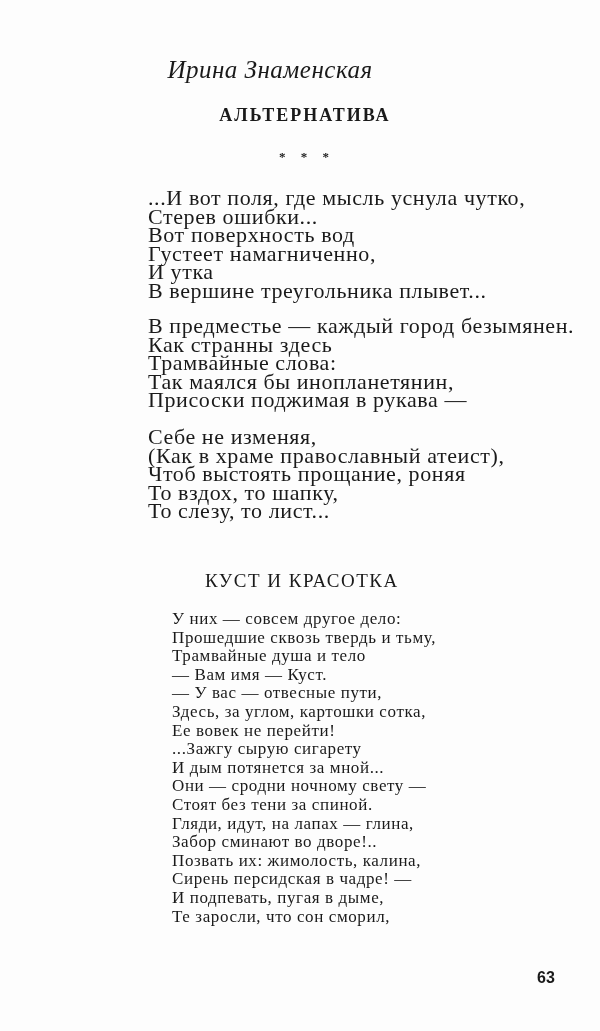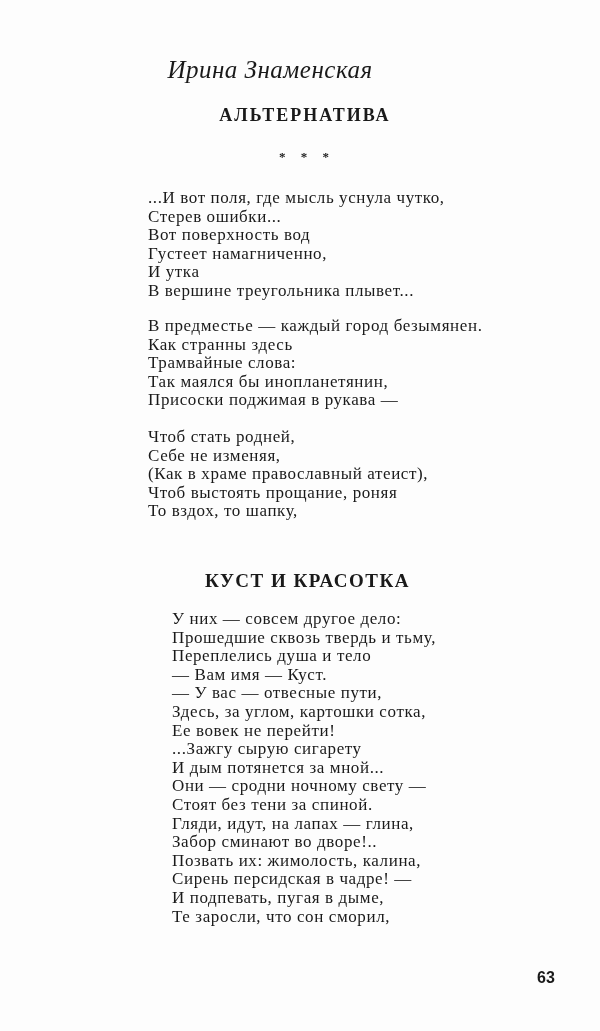--- a/index.html
+++ b/index.html
@@ -13,28 +13,28 @@
     font-style: italic; font-size: 25px; letter-spacing: 0.5px;
   }
   .title1 {
     position: absolute; top: 105px; left: 0; width: 610px; text-align: center;
     font-weight: bold; font-size: 18px; letter-spacing: 2px;
   }
   .stars {
     position: absolute; top: 149px; left: 0; width: 614px; text-align: center;
     font-size: 13px; letter-spacing: 6px; font-weight: bold;
   }
-  .stanza { position: absolute; left: 148px; font-size: 17px; line-height: 18.6px; letter-spacing: 0.6px; }
+  .stanza { position: absolute; left: 148px; font-size: 22px; line-height: 18.6px; letter-spacing: 0.6px; }
   .stanza div { white-space: nowrap; }
   .s1 { top: 189px; }
   .s2 { top: 317px; }
   .s3 { top: 428px; }
   .title2 {
     position: absolute; top: 570px; left: 205px;
-    font-weight: bold; font-size: 19px; letter-spacing: 1.5px;
+    font-weight: normal; font-size: 19px; letter-spacing: 1.5px;
   }
   .poem2 { position: absolute; top: 610px; left: 172px; font-size: 17px; line-height: 18.6px; letter-spacing: 0.6px; }
   .poem2 div { white-space: nowrap; }
   .pagenum {
     position: absolute; top: 969px; left: 537px;
     font-family: "Liberation Sans", sans-serif; font-weight: bold; font-size: 16px;
   }
 </style>
 </head>
 <body>
@@ -54,33 +54,33 @@
 
 <div class="stanza s2">
   <div>В предместье — каждый город безымянен.</div>
   <div>Как странны здесь</div>
   <div>Трамвайные слова:</div>
   <div>Так маялся бы инопланетянин,</div>
   <div>Присоски поджимая в рукава —</div>
 </div>
 
 <div class="stanza s3">
-  <div>Чтоб стать родней,</div>
   <div>Себе не изменяя,</div>
   <div>(Как в храме православный атеист),</div>
   <div>Чтоб выстоять прощание, роняя</div>
   <div>То вздох, то шапку,</div>
+  <div>То слезу, то лист...</div>
 </div>
 
 <div class="title2">КУСТ И КРАСОТКА</div>
 
 <div class="poem2">
   <div>У них — совсем другое дело:</div>
   <div>Прошедшие сквозь твердь и тьму,</div>
-  <div>Переплелись душа и тело</div>
+  <div>Трамвайные душа и тело</div>
   <div>— Вам имя — Куст.</div>
   <div>— У вас — отвесные пути,</div>
   <div>Здесь, за углом, картошки сотка,</div>
   <div>Ее вовек не перейти!</div>
   <div>...Зажгу сырую сигарету</div>
   <div>И дым потянется за мной...</div>
   <div>Они — сродни ночному свету —</div>
   <div>Стоят без тени за спиной.</div>
   <div>Гляди, идут, на лапах — глина,</div>
   <div>Забор сминают во дворе!..</div>

